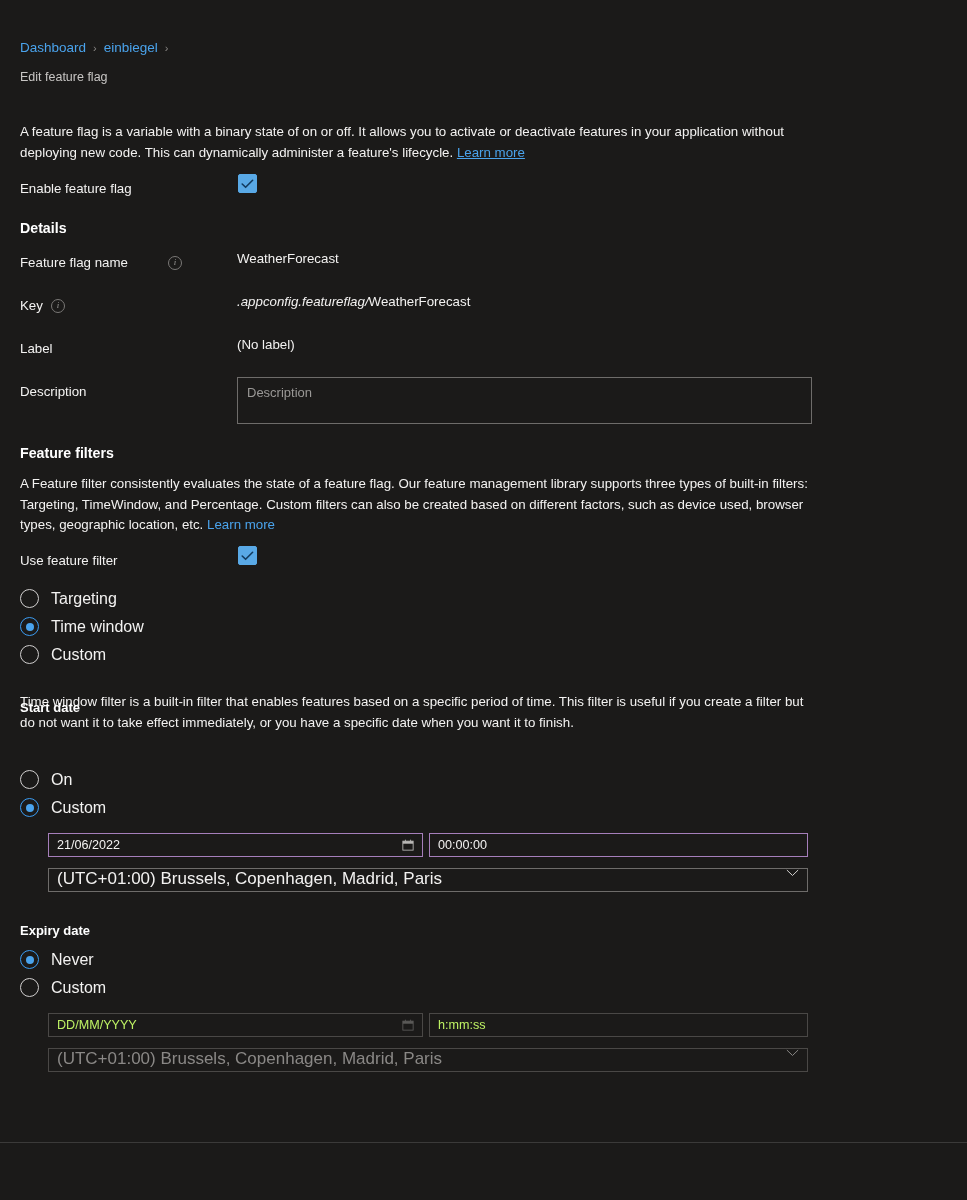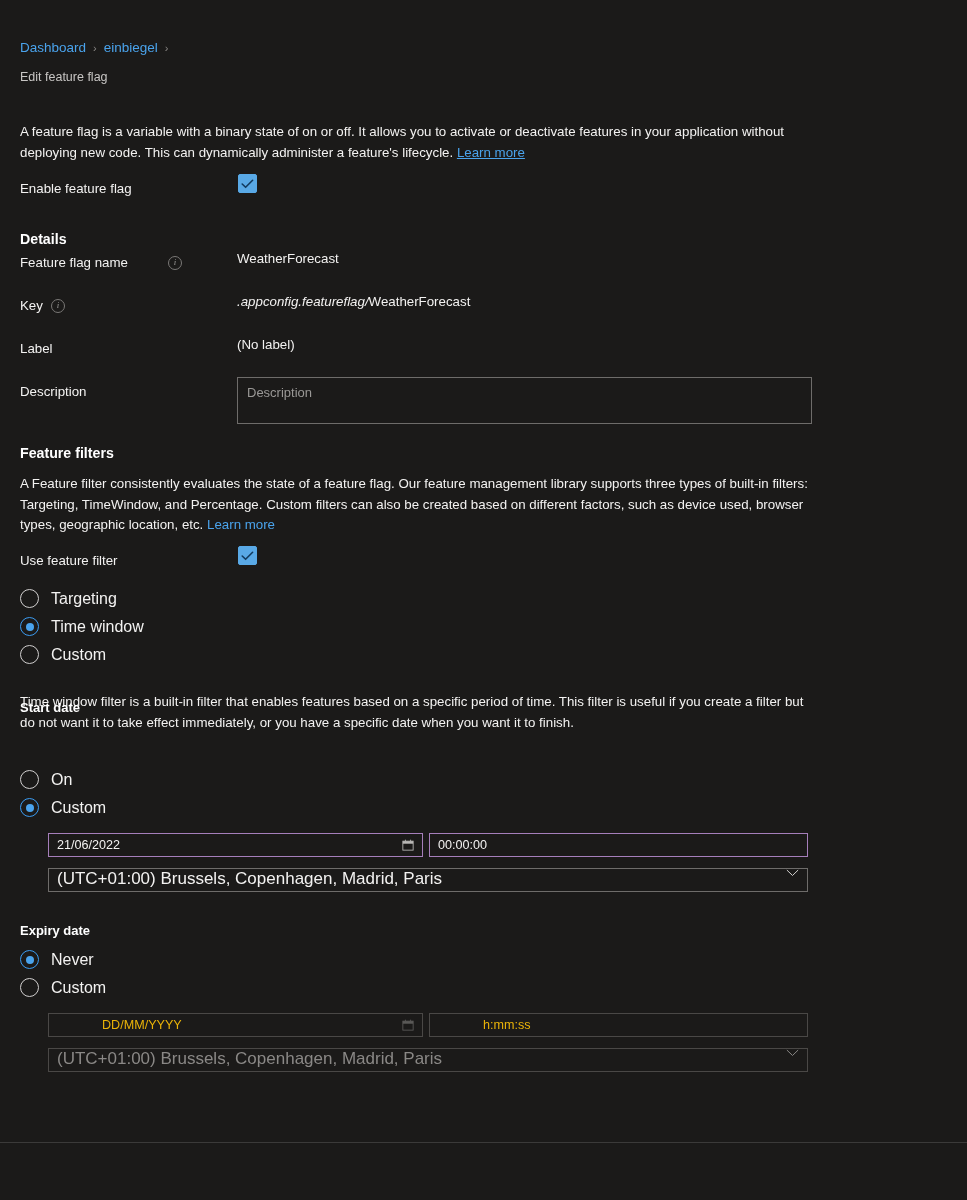--- a/index.html
+++ b/index.html
@@ -107,21 +107,21 @@
     position: absolute;
     background: #1b1a19;
     border: 1px solid #a67fbb;
     height: 24px;
     display: flex; align-items: center;
     padding: 0 8px;
     font-size: 12.6px; color: #f3f2f1;
   }
   .field .val { flex: 1; }
   .field.disabled { border-color: #4a4846; color: #8a8886; }
-  .field.disabled .val { color: #eab308; margin-left: 45px; }
+  .field.disabled .val { color: #bef264; }
 
   .cal-icon { width: 12px; height: 12px; flex: none; opacity: .85; }
   .cal-icon.dim { opacity: .5; }
 
   .select {
     position: absolute;
     background: #1b1a19;
     border: 1px solid #6e6c6a;
     height: 24px;
     display: flex; align-items: flex-start; justify-content: space-between;
@@ -164,21 +164,21 @@
 
   <div class="cb-row" style="top:181px;">
     <span class="cb-label">Enable feature flag</span>
   </div>
   <div class="checkbox" style="left:238px; top:174px;">
     <svg width="13" height="10" viewBox="0 0 13 10" aria-hidden="true">
       <path d="M1.2 5.0 L4.6 8.3 L11.6 1.3" stroke="#123a5e" stroke-width="1.6" fill="none" stroke-linecap="round" stroke-linejoin="round"></path>
     </svg>
   </div>
 
-  <div class="sec-head" style="top:231px;">Details</div>
+  <div class="sec-head" style="top:220px;">Details</div>
 
   <div class="d-label" style="top:255px;gap:40px;">
     <span>Feature flag name</span>
     <span class="info-icon">i</span>
   </div>
   <div class="d-value" style="top:251px;">WeatherForecast</div>
 
   <div class="d-label" style="top:298px;">
     <span>Key</span>
     <span class="info-icon">i</span>

